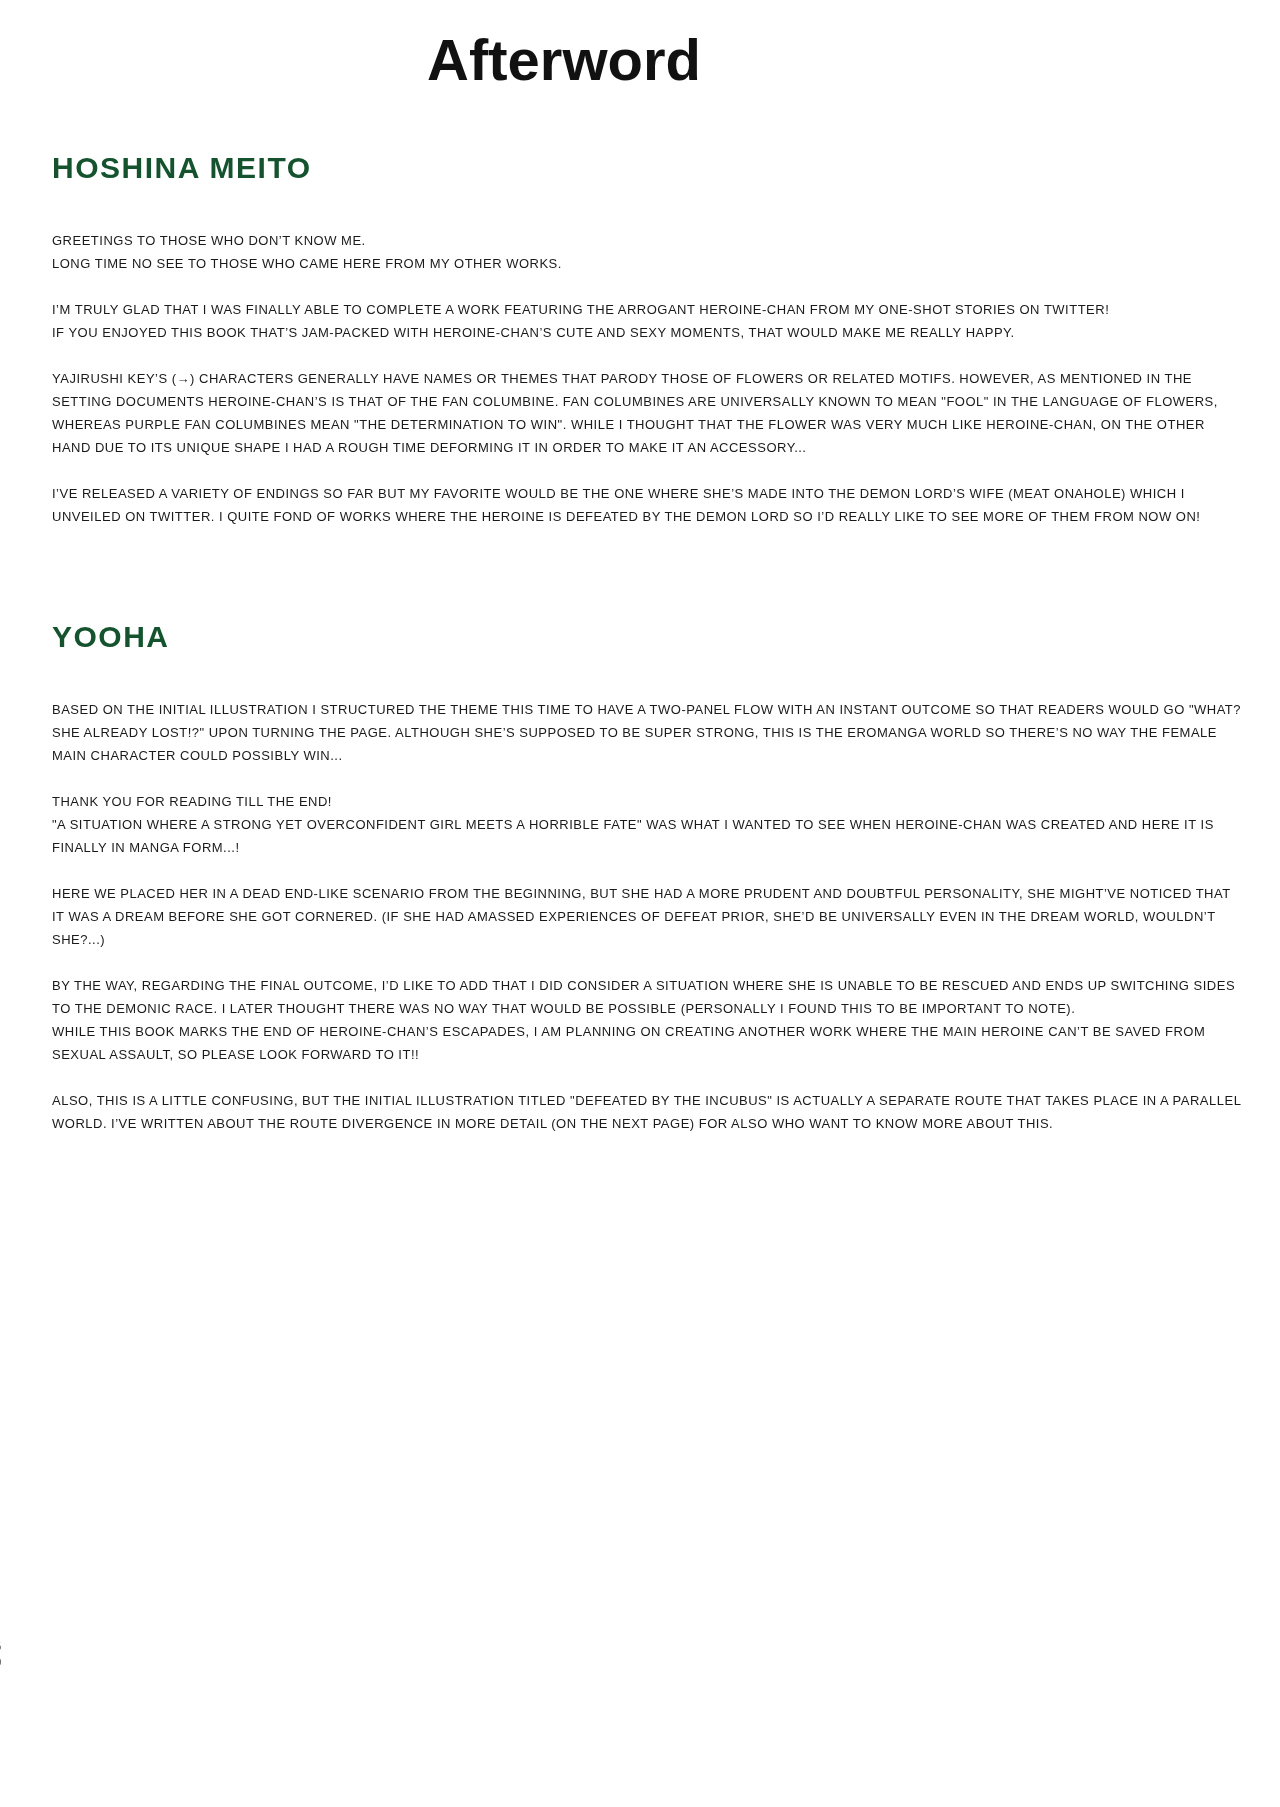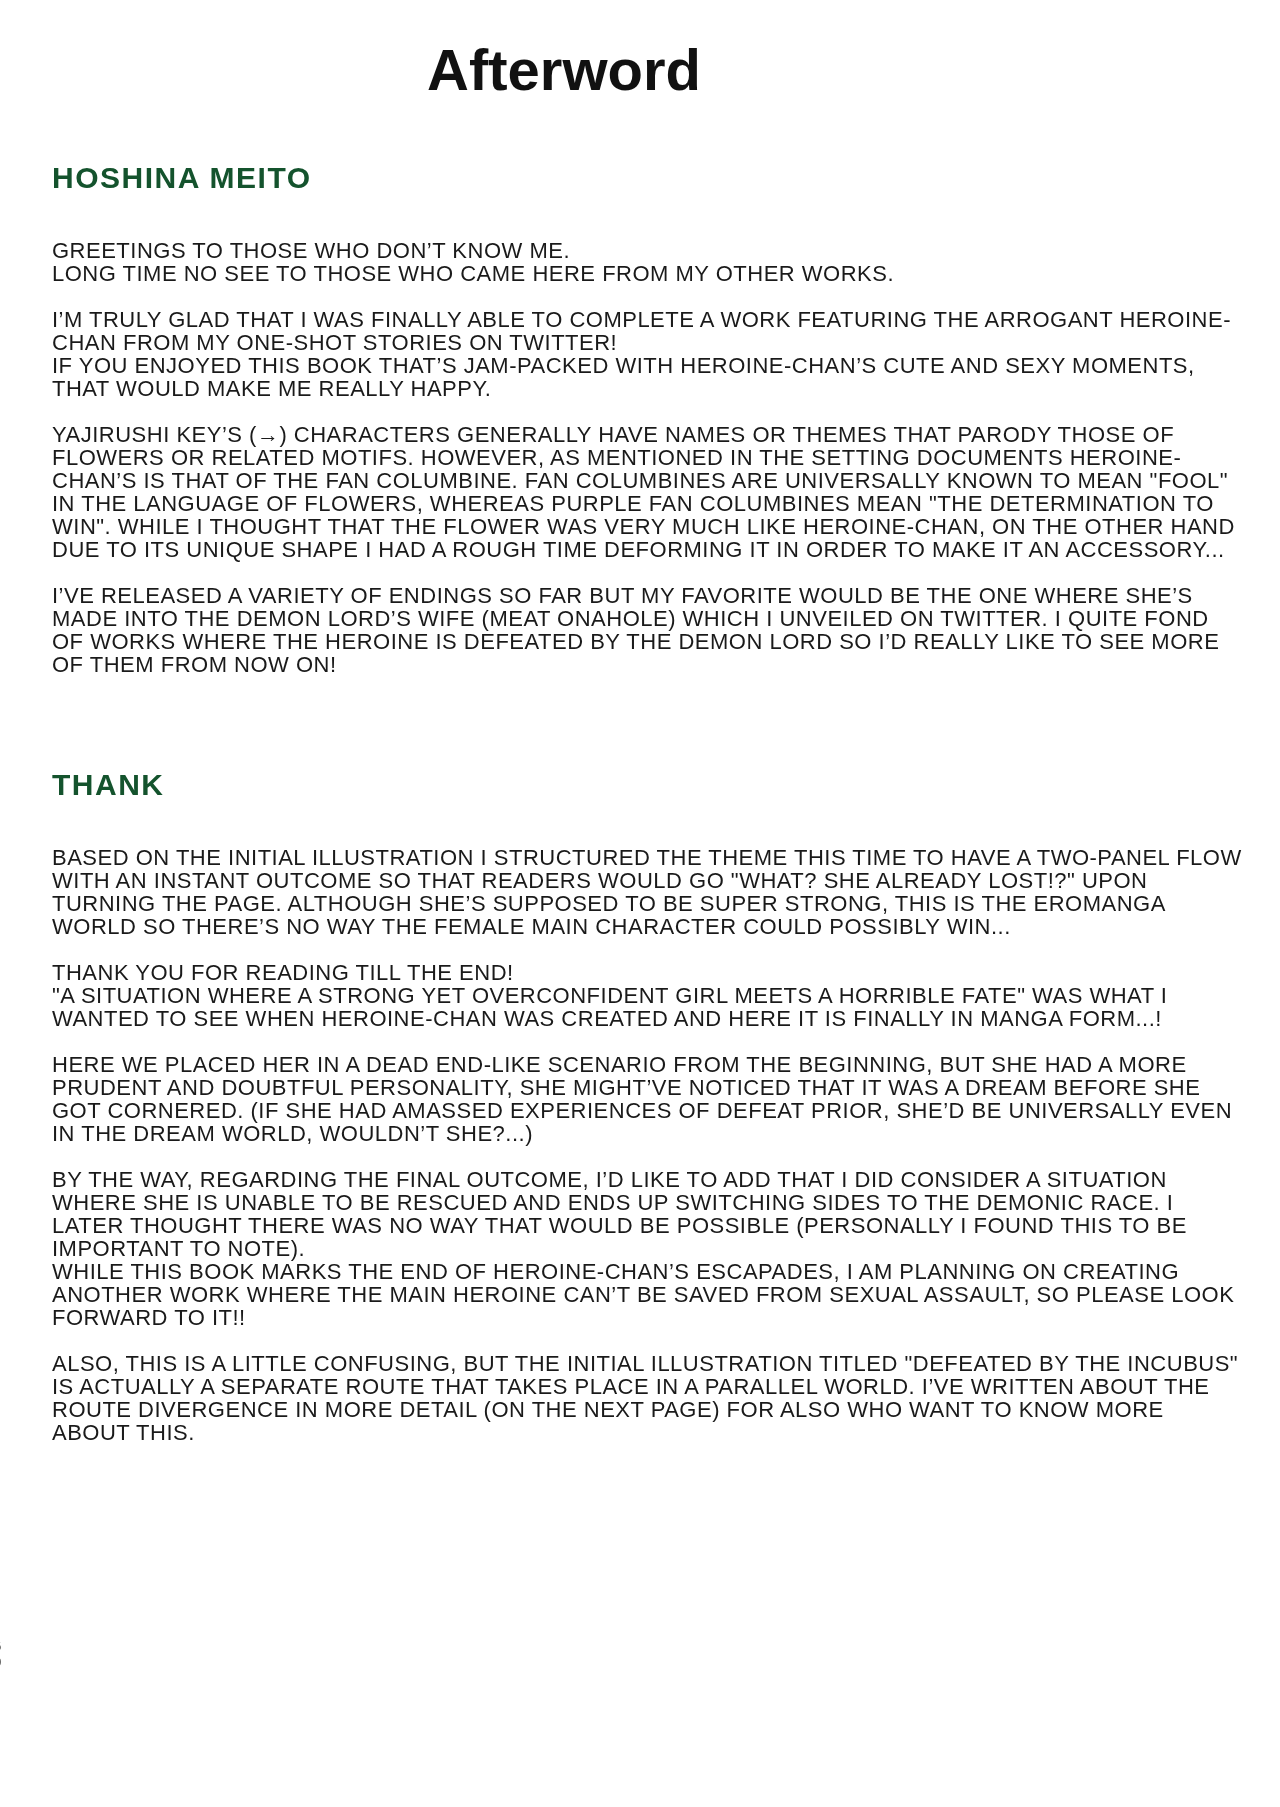--- a/index.html
+++ b/index.html
@@ -13,21 +13,21 @@
     position: relative;
     overflow: hidden;
     font-family: "Liberation Sans", sans-serif;
     color: #161616;
   }
   .page {
     position: relative;
     width: 100%;
     height: 100%;
     box-sizing: border-box;
-    padding: 36px 34px 0 52px;
+    padding: 26px 34px 0 52px;
   }
   .title {
     font-size: 58px;
     font-weight: bold;
     text-align: center;
     letter-spacing: 0px;
     transform: translateX(-85px);
     margin: 0 0 58px 0;
     color: #111111;
   }
@@ -35,21 +35,21 @@
     font-size: 30px;
     font-weight: bold;
     letter-spacing: 1.5px;
     margin: 0 0 44px 0;
     color: #14532d;
   }
   .section + .section {
     margin-top: 92px;
   }
   .para {
-    font-size: 22px;
+    font-size: 13px;
     line-height: 23px;
     letter-spacing: 0.5px;
     white-space: pre-line;
     max-width: 1200px;
     margin: 0 0 23px 0;
     color: #1a1a1a;
   }
   .page-number {
     position: absolute;
     left: -7px;
@@ -73,21 +73,21 @@
     <h2 class="section-heading">HOSHINA MEITO</h2>
     <p class="para">GREETINGS TO THOSE WHO DON’T KNOW ME.
 LONG TIME NO SEE TO THOSE WHO CAME HERE FROM MY OTHER WORKS.</p>
     <p class="para">I’M TRULY GLAD THAT I WAS FINALLY ABLE TO COMPLETE A WORK FEATURING THE ARROGANT HEROINE-CHAN FROM MY ONE-SHOT STORIES ON TWITTER!
 IF YOU ENJOYED THIS BOOK THAT’S JAM-PACKED WITH HEROINE-CHAN’S CUTE AND SEXY MOMENTS, THAT WOULD MAKE ME REALLY HAPPY.</p>
     <p class="para">YAJIRUSHI KEY’S (→) CHARACTERS GENERALLY HAVE NAMES OR THEMES THAT PARODY THOSE OF FLOWERS OR RELATED MOTIFS. HOWEVER, AS MENTIONED IN THE SETTING DOCUMENTS HEROINE-CHAN’S IS THAT OF THE FAN COLUMBINE. FAN COLUMBINES ARE UNIVERSALLY KNOWN TO MEAN "FOOL" IN THE LANGUAGE OF FLOWERS, WHEREAS PURPLE FAN COLUMBINES MEAN "THE DETERMINATION TO WIN". WHILE I THOUGHT THAT THE FLOWER WAS VERY MUCH LIKE HEROINE-CHAN, ON THE OTHER HAND DUE TO ITS UNIQUE SHAPE I HAD A ROUGH TIME DEFORMING IT IN ORDER TO MAKE IT AN ACCESSORY...</p>
     <p class="para">I’VE RELEASED A VARIETY OF ENDINGS SO FAR BUT MY FAVORITE WOULD BE THE ONE WHERE SHE’S MADE INTO THE DEMON LORD’S WIFE (MEAT ONAHOLE) WHICH I UNVEILED ON TWITTER. I QUITE FOND OF WORKS WHERE THE HEROINE IS DEFEATED BY THE DEMON LORD SO I’D REALLY LIKE TO SEE MORE OF THEM FROM NOW ON!</p>
   </div>
 
   <div class="section">
-    <h2 class="section-heading">THANK</h2>
+    <h2 class="section-heading">YOOHA</h2>
     <p class="para">BASED ON THE INITIAL ILLUSTRATION I STRUCTURED THE THEME THIS TIME TO HAVE A TWO-PANEL FLOW WITH AN INSTANT OUTCOME SO THAT READERS WOULD GO "WHAT? SHE ALREADY LOST!?" UPON TURNING THE PAGE. ALTHOUGH SHE’S SUPPOSED TO BE SUPER STRONG, THIS IS THE EROMANGA WORLD SO THERE’S NO WAY THE FEMALE MAIN CHARACTER COULD POSSIBLY WIN...</p>
     <p class="para">THANK YOU FOR READING TILL THE END!
 "A SITUATION WHERE A STRONG YET OVERCONFIDENT GIRL MEETS A HORRIBLE FATE" WAS WHAT I WANTED TO SEE WHEN HEROINE-CHAN WAS CREATED AND HERE IT IS FINALLY IN MANGA FORM...!</p>
     <p class="para">HERE WE PLACED HER IN A DEAD END-LIKE SCENARIO FROM THE BEGINNING, BUT SHE HAD A MORE PRUDENT AND DOUBTFUL PERSONALITY, SHE MIGHT’VE NOTICED THAT IT WAS A DREAM BEFORE SHE GOT CORNERED. (IF SHE HAD AMASSED EXPERIENCES OF DEFEAT PRIOR, SHE’D BE UNIVERSALLY EVEN IN THE DREAM WORLD, WOULDN’T SHE?...)</p>
     <p class="para">BY THE WAY, REGARDING THE FINAL OUTCOME, I’D LIKE TO ADD THAT I DID CONSIDER A SITUATION WHERE SHE IS UNABLE TO BE RESCUED AND ENDS UP SWITCHING SIDES TO THE DEMONIC RACE. I LATER THOUGHT THERE WAS NO WAY THAT WOULD BE POSSIBLE (PERSONALLY I FOUND THIS TO BE IMPORTANT TO NOTE).
 WHILE THIS BOOK MARKS THE END OF HEROINE-CHAN’S ESCAPADES, I AM PLANNING ON CREATING ANOTHER WORK WHERE THE MAIN HEROINE CAN’T BE SAVED FROM SEXUAL ASSAULT, SO PLEASE LOOK FORWARD TO IT!!</p>
     <p class="para">ALSO, THIS IS A LITTLE CONFUSING, BUT THE INITIAL ILLUSTRATION TITLED "DEFEATED BY THE INCUBUS" IS ACTUALLY A SEPARATE ROUTE THAT TAKES PLACE IN A PARALLEL WORLD. I’VE WRITTEN ABOUT THE ROUTE DIVERGENCE IN MORE DETAIL (ON THE NEXT PAGE) FOR ALSO WHO WANT TO KNOW MORE ABOUT THIS.</p>
   </div>
 
   <div class="page-number">60</div>

